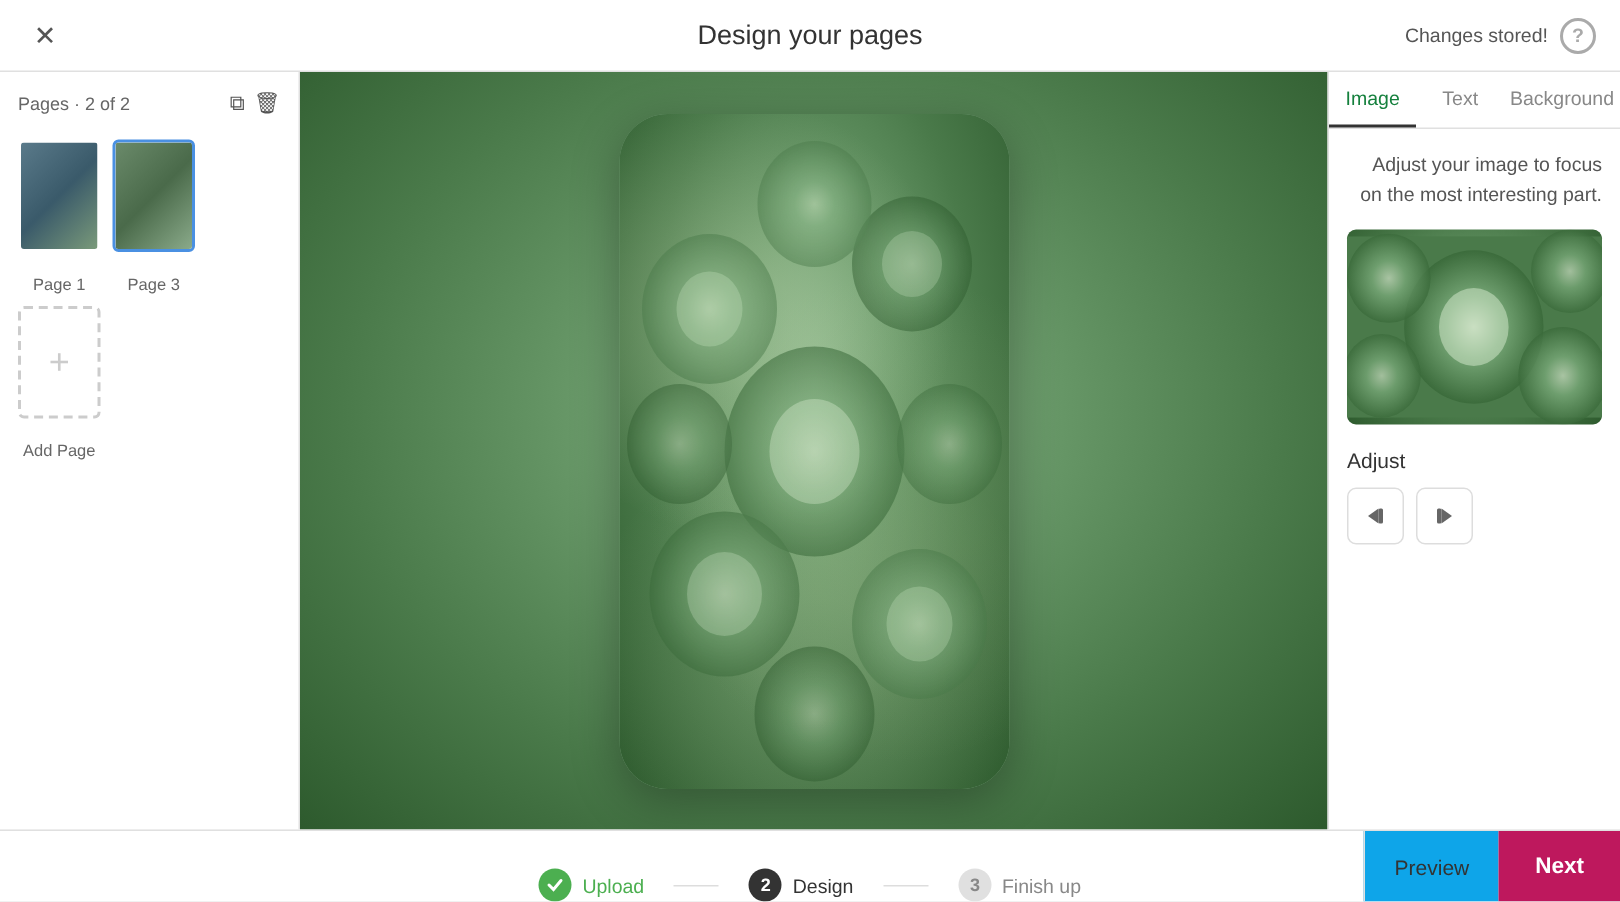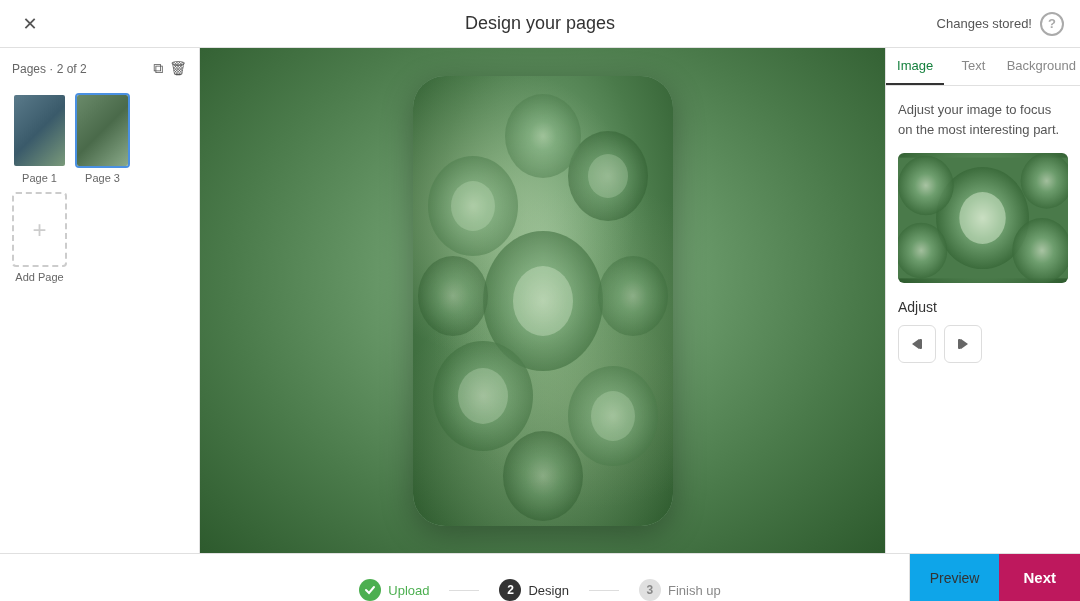--- a/index.html
+++ b/index.html
@@ -100,21 +100,21 @@
       display: flex;
       flex-direction: row;
       flex-wrap: wrap;
       gap: 8px;
       padding: 8px 12px;
     }
     .page-thumb {
       display: flex;
       flex-direction: column;
       align-items: center;
-      gap: 4px;
+      gap: 16px;
       cursor: pointer;
     }
     .page-thumb-img {
       width: 55px;
       height: 75px;
       border-radius: 4px;
       overflow: hidden;
       border: 2px solid transparent;
       position: relative;
     }
@@ -227,20 +227,21 @@
     .right-panel-content {
       padding: 14px 12px;
       flex: 1;
       overflow-y: auto;
     }
     .adjust-description {
       font-size: 13px;
       color: #555;
       line-height: 1.5;
       margin-bottom: 14px;
+      text-align: right;
     }
     .image-preview-thumb {
       width: 100%;
       height: 130px;
       border-radius: 6px;
       overflow: hidden;
       margin-bottom: 16px;
       background: radial-gradient(ellipse at 50% 45%, #8db88d 0%, #6a9a6a 30%, #4a7a4a 65%, #2d5a2d 100%);
     }
     .adjust-section-title {

